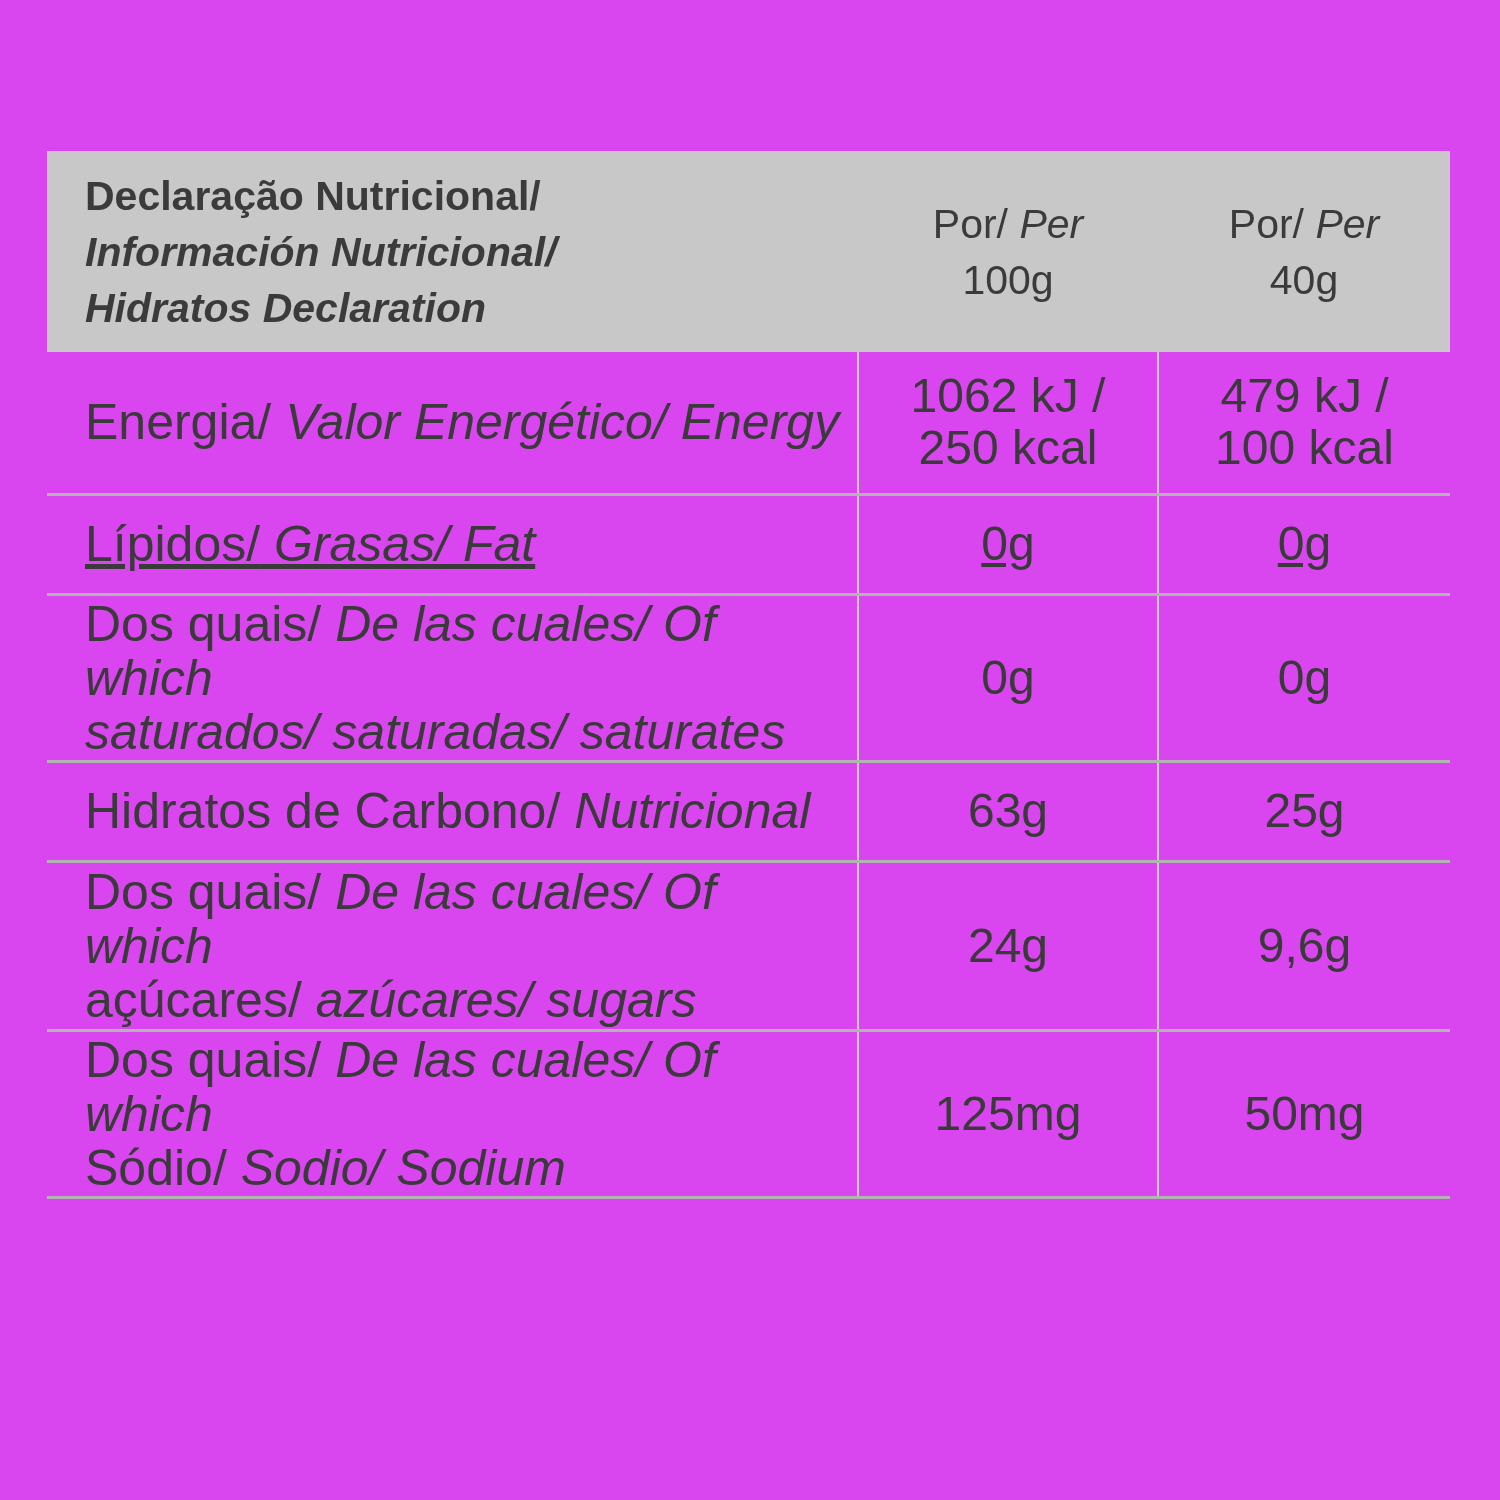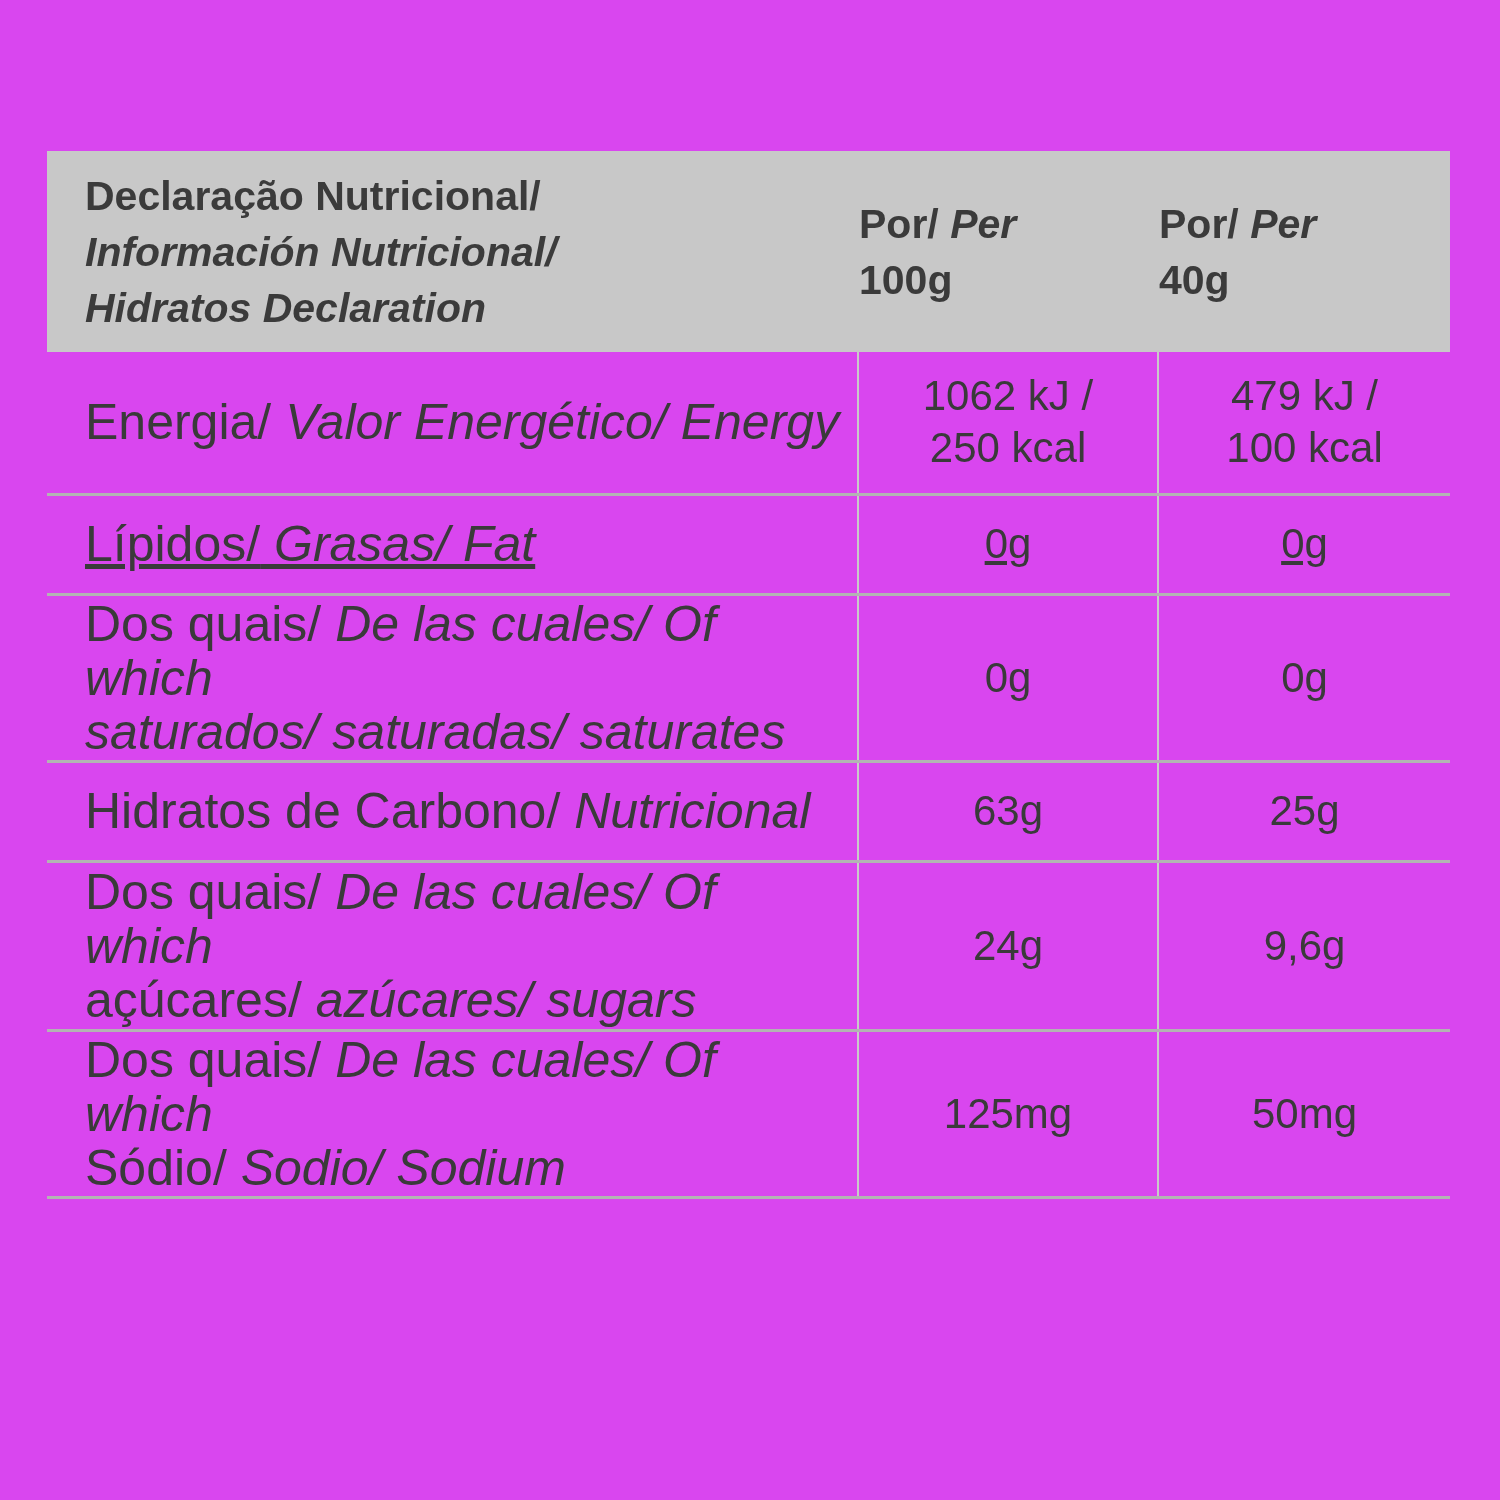--- a/index.html
+++ b/index.html
@@ -37,22 +37,23 @@
     vertical-align: middle;
   }
   td.hdr-title {
     padding-left: 38px;
     font-size: 41px;
     font-weight: bold;
     line-height: 56px;
     color: #3b3b3b;
   }
   td.hdr-col {
+    text-align: center;
     font-size: 41px;
-    font-weight: bold;
+    font-weight: normal;
     line-height: 56px;
     color: #3b3b3b;
   }
 
   
   tr.brow td { border-bottom: 3px solid #b3b3b3; vertical-align: middle; }
   tr.brow td.val { border-left: 2px solid #c9c9c9; }
   tr.r1 { height: 142px; }
   tr.r2 { height: 100px; text-decoration: underline; }
   tr.r3 { height: 153px; }
@@ -63,21 +64,21 @@
   tr.r8 { height: 122px; }
 
   td.label {
     padding-left: 38px;
     font-size: 50px;
     line-height: 54px;
     color: #3a3a3a;
   }
   td.val {
     text-align: center;
-    font-size: 42px;
+    font-size: 48px;
     line-height: 52px;
     color: #3a3a3a;
   }
   .i { font-style: italic; }
   .n { font-style: normal; }
 </style>
 </head>
 <body>
 
 <div class="stage">

